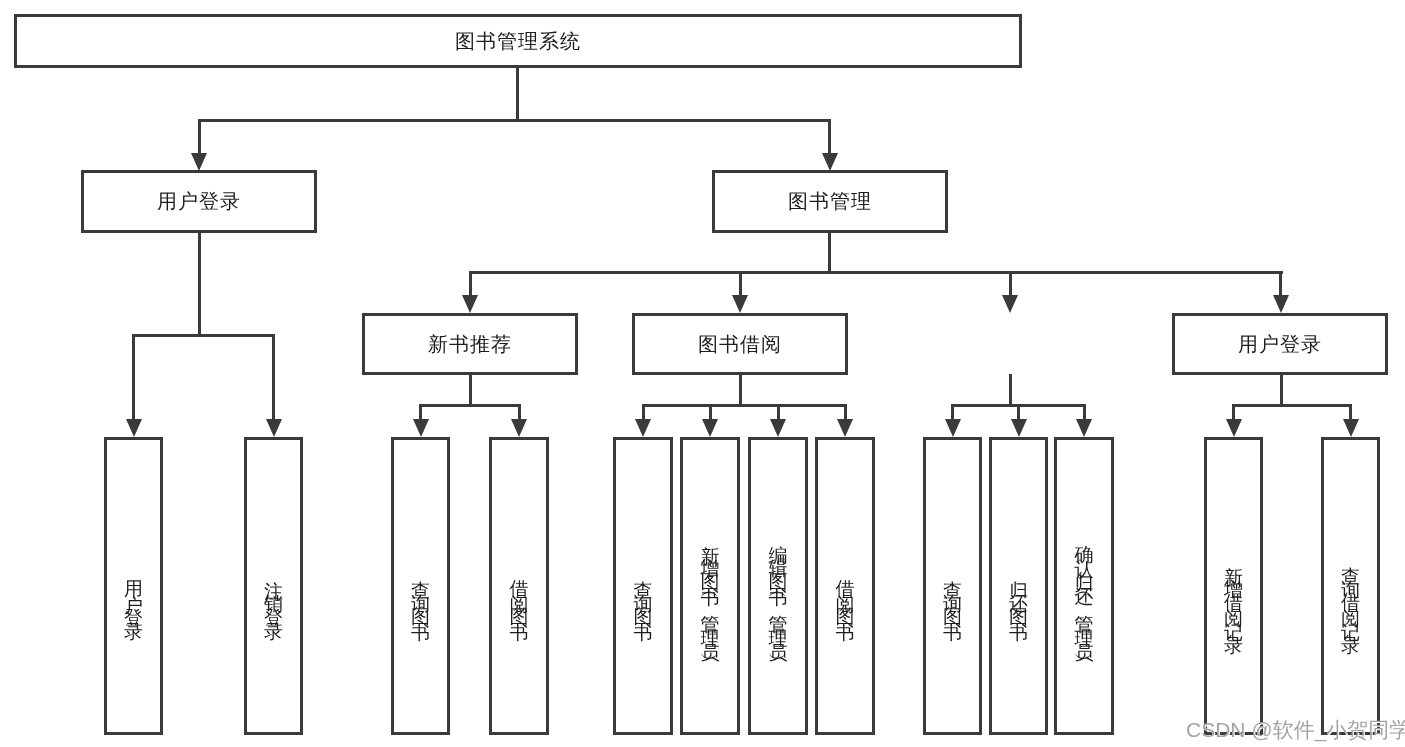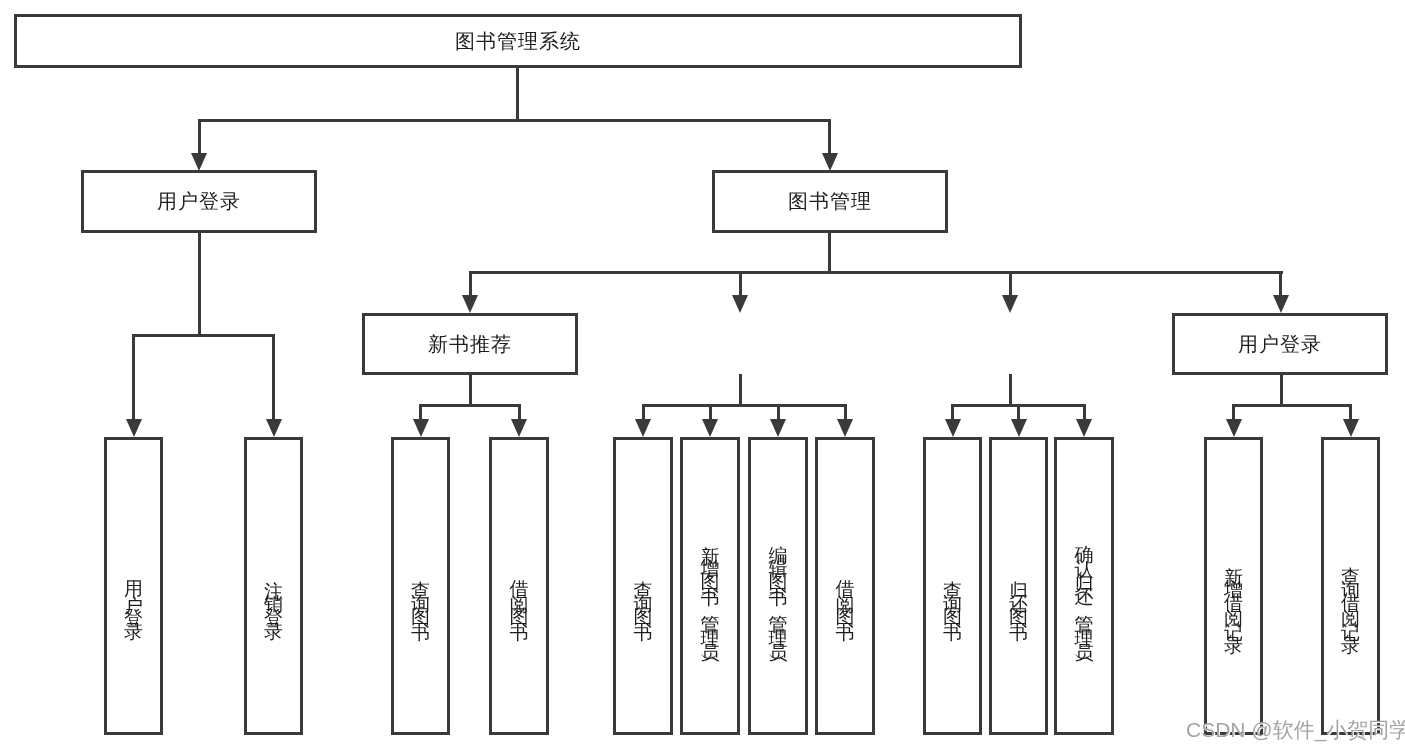--- a/index.html
+++ b/index.html
@@ -130,20 +130,23 @@
   <div class="node hnode" style="left:81px;top:170px;width:236px;height:63px">
     <span>用户登录</span>
   </div>
   <div class="node hnode" style="left:712px;top:170px;width:236px;height:63px">
     <span>图书管理</span>
   </div>
 
   <div class="node hnode" style="left:362px;top:313px;width:216px;height:62px">
     <span>新书推荐</span>
   </div>
+  <div class="node hnode" style="left:632px;top:313px;width:216px;height:62px">
+    <span>图书借阅</span>
+  </div>
   <div class="node hnode" style="left:1172px;top:313px;width:216px;height:62px">
     <span>用户登录</span>
   </div>
 
   <div class="node vnode" style="left:104px;top:437px;width:59px;height:298px">
     <span>用户登录</span>
   </div>
   <div class="node vnode" style="left:244px;top:437px;width:59px;height:298px">
     <span>注销登录</span>
   </div>

